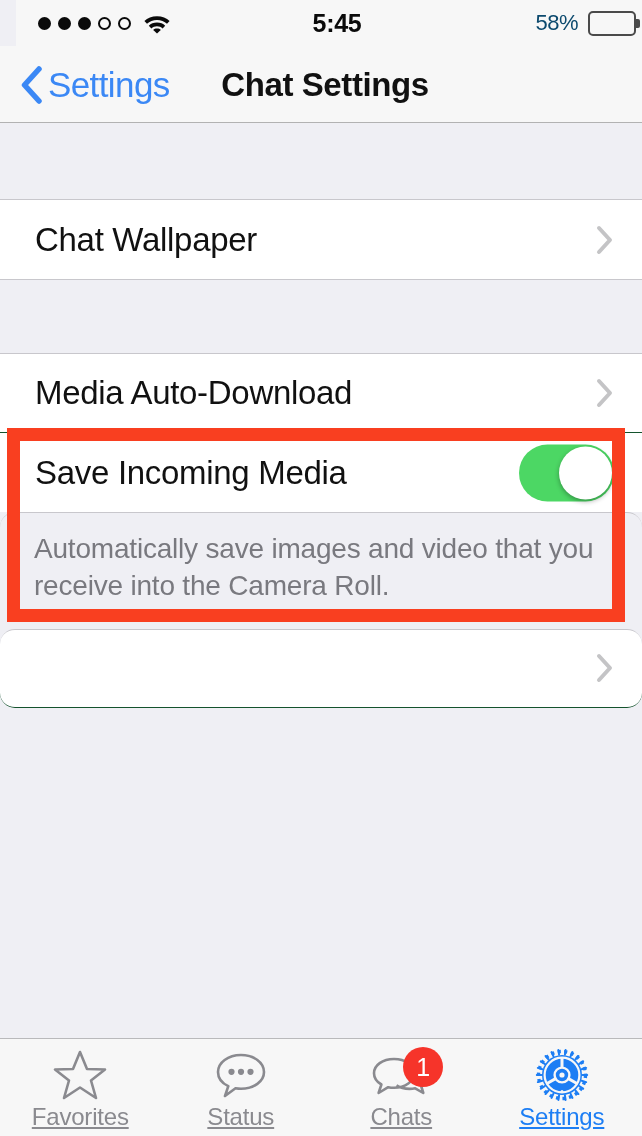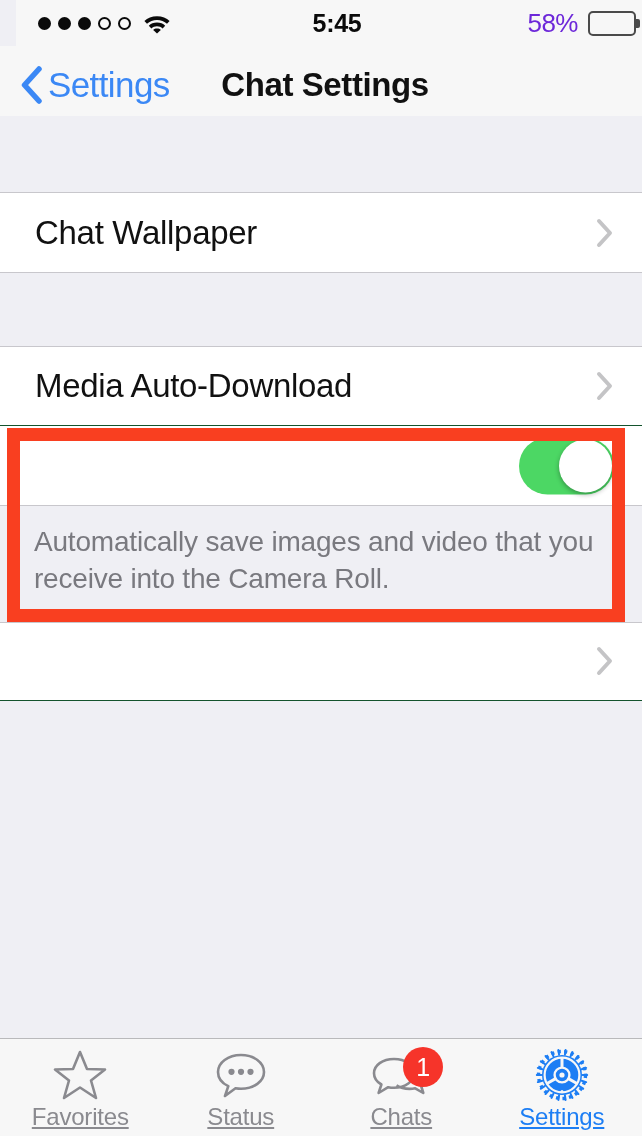--- a/index.html
+++ b/index.html
@@ -22,21 +22,21 @@
   .dots { display:flex; align-items:center; gap:7px; }
   .dot { width:13px; height:13px; border-radius:50%; border:2px solid #0a0a0a; }
   .dot.filled { background:#0a0a0a; }
   .wifi { width:30px; height:22px; position:relative; }
   .sb-center {
     position:absolute; left:0; width:642px; top:0; height:46px;
     display:flex; align-items:center; justify-content:center;
     font-size:25px; font-weight:bold; color:#0a0a0a; letter-spacing:-0.3px;
   }
   .sb-right { position:absolute; right:18px; top:0; height:46px; display:flex; align-items:center; gap:10px; }
-  .batt-pct { font-size:26px; color:#6d28d9; letter-spacing:-0.5px;text-align:center; }
+  .batt-pct { font-size:22px; color:#0c4a6e; letter-spacing:-0.5px;text-align:center; }
   .batt { position:relative; width:52px; height:25px; }
   .batt-body {
     position:absolute; left:0; top:0; width:48px; height:25px;
     border:2px solid #4a4a4a; border-radius:5px; padding:2px;
   }
   .batt-fill { height:100%; background:#4cd964; border-radius:2px; }
   .batt-cap {
     position:absolute; right:0; top:8px; width:4px; height:9px;
     background:#4a4a4a; border-radius:0 2px 2px 0;
   }
@@ -52,37 +52,37 @@
   }
   .back-chev { width:22px; height:38px; position:relative; }
   .back-label { font-size:35px; color:#3b88f5; letter-spacing:-0.6px; }
   .nav-title {
     position:absolute; left:4px; top:0; width:642px; height:77px;
     display:flex; align-items:center; justify-content:center;
     font-size:33px; font-weight:bold; color:#111; letter-spacing:-0.4px;
   }
 
   
-  .table { position:absolute; top:116px; left:0; width:642px; }
+  .table { position:absolute; top:123px; left:0; width:642px; }
   .gap { width:642px; background:#efeff4; }
   .gap.g1 { height:77px; border-bottom:1px solid #c8c7cc; }
   .gap.g2 { height:75px; border-top:1px solid #c8c7cc; border-bottom:1px solid #c8c7cc; }
 
   .row {
     width:642px; height:79px; background:#ffffff;
     display:flex; align-items:center; padding:0 0 0 35px;
     position:relative;
   }
   .row-label { font-size:33px; color:#111; letter-spacing:-0.3px; }
   .chev {
     position:absolute; right:28px; top:50%; transform:translateY(-50%);
     width:18px; height:30px;
   }
   .hairline-bottom { border-bottom:1px solid #14532d; }
-  .hairline-top { border-top:1px solid #c8c7cc; }
+  .hairline-top { border-top:1px solid #c8c7cc;border-radius:15px; }
 
   
   .switch {
     position:absolute; right:28px; top:50%; transform:translateY(-50%);
     width:95px; height:57px; border-radius:29px; background:#4cd764;
     cursor:pointer;
   }
   .switch .knob {
     position:absolute; top:2px; right:2px; width:53px; height:53px;
     border-radius:50%; background:#fff;
@@ -192,20 +192,21 @@
     <div class="row hairline-bottom">
       <span class="row-label">Media Auto-Download</span>
       <span class="chev">
         <svg width="18" height="30" viewBox="0 0 18 30">
           <path d="M3 3 L14 15 L3 27" stroke="#c4c4c6" stroke-width="4" fill="none" stroke-linecap="round" stroke-linejoin="round"></path>
         </svg>
       </span>
     </div>
 
     <div class="row">
+      <span class="row-label">Save Incoming Media</span>
       <span class="switch">
         <span class="knob"></span>
       </span>
     </div>
 
     <div class="footer-note hairline-top">Automatically save images and video that you receive into the Camera Roll.</div>
 
     <div class="row hairline-top hairline-bottom">
       <span class="chev">
         <svg width="18" height="30" viewBox="0 0 18 30">

